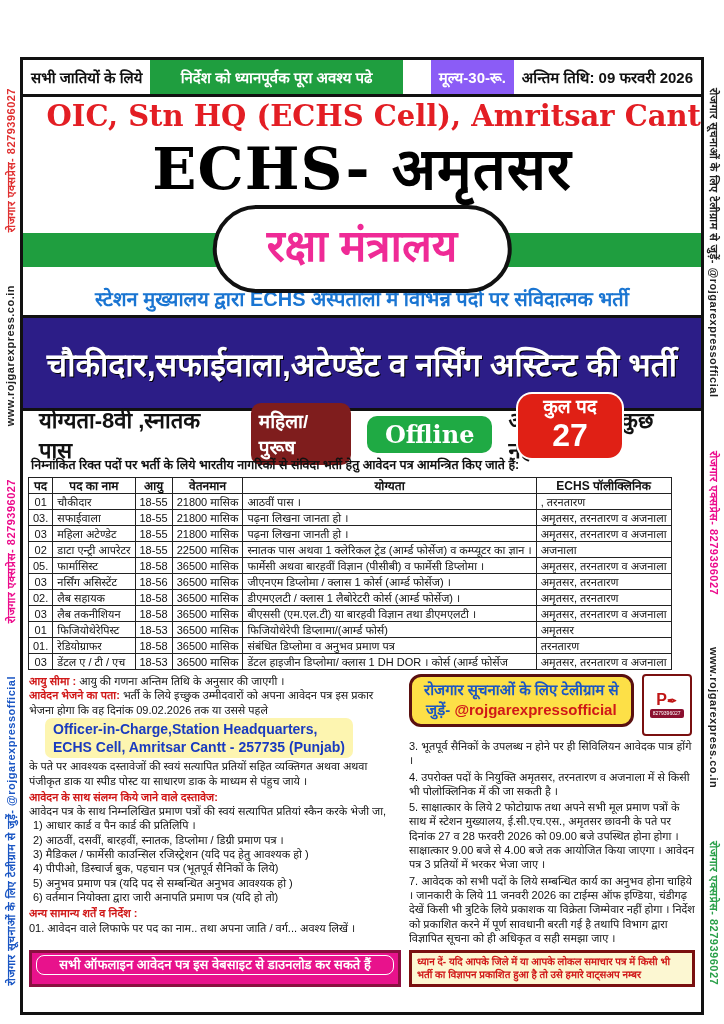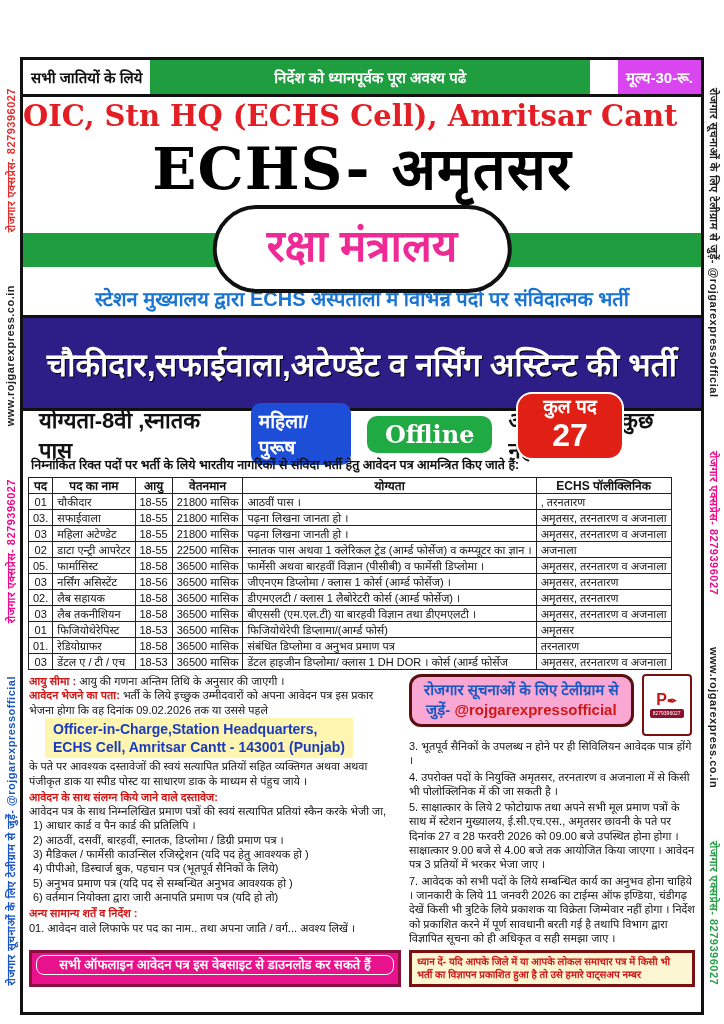--- a/index.html
+++ b/index.html
@@ -12,44 +12,44 @@
   #margin-left{left:0;}
   #margin-right{right:0;}
 
   .main{position:absolute;left:20px;top:57px;width:684px;height:958px;border:3px solid #111;
         box-sizing:border-box;background:#fff;overflow:hidden;}
 
   .topbar{display:flex;align-items:stretch;border-bottom:3px solid #111;height:34px;font-weight:800;}
   .topbar>div{display:flex;align-items:center;padding:0 8px;font-size:15px;white-space:nowrap;}
   .tb-all{color:#111;}
   .tb-instr{background:#1f9e3f;color:#fff;flex:1;justify-content:center;}
-  .tb-price{background:#d946ef;color:#fff;margin-left:28px;}
+  .tb-price{background:#8b5cf6;color:#fff;margin-left:28px;}
   .tb-date{color:#111;}
 
-  .org-line{text-align:left;color:#e31e24;font-family:"DejaVu Serif",serif;font-weight:900;
+  .org-line{text-align:right;color:#e31e24;font-family:"DejaVu Serif",serif;font-weight:900;
             font-size:29px;line-height:38px;height:38px;}
   .echs-title{text-align:center;color:#000;font-family:"DejaVu Serif",serif;font-weight:900;
             font-size:58px;line-height:68px;height:68px;letter-spacing:1px;}
 
   .ministry-band{position:relative;height:80px;}
   .green-stripe{position:absolute;left:0;right:0;top:30px;height:34px;background:#1f9e3f;}
   .capsule{position:absolute;left:50%;transform:translateX(-50%);top:2px;background:#fff;
            border:4px solid #111;border-radius:45px;padding:6px 50px;height:68px;line-height:62px;
            color:#ef2a96;font-weight:900;font-size:44px;white-space:nowrap;}
 
   .subtitle{text-align:center;color:#1a75d2;font-weight:800;font-size:20px;line-height:32px;height:32px;}
 
   .navy-banner{height:90px;background:#2c1d87;color:#fff;display:flex;align-items:center;
            justify-content:center;font-weight:800;font-size:32px;border-top:3px solid #111;
            border-bottom:3px solid #111;text-shadow:1px 1px 0 #000;}
 
   .qual-row{height:46px;display:flex;align-items:center;gap:16px;padding:0 16px;font-weight:800;}
   .qual-text,.fee-text{font-size:22px;color:#111;}
   .pill{color:#fff;border-radius:10px;font-weight:800;}
-  .pill-pink{background:#1d4ed8;padding:5px 8px;font-size:19px;}
+  .pill-pink{background:#7f1d1d;padding:5px 8px;font-size:19px;}
   .pill-green{background:#1faa44;padding:4px 18px;font-size:24px;font-family:"DejaVu Serif",serif;}
 
   .intro-row{padding:0 8px;font-size:12.5px;font-weight:700;height:18px;line-height:16px;}
 
   .total-badge{position:absolute;right:102px;top:394px;width:104px;height:64px;background:#e02015;
       border-radius:14px;color:#fff;text-align:center;z-index:5;box-shadow:0 0 0 2px #fff;}
   .total-badge .lbl{font-size:19px;font-weight:800;line-height:22px;margin-top:2px;}
   .total-badge .num{font-size:32px;font-weight:900;line-height:34px;}
 
   table.vac{border-collapse:collapse;margin:2px 5px 0 5px;width:538px;font-size:11px;}
@@ -58,24 +58,24 @@
   table.vac td:nth-child(1),table.vac td:nth-child(3){text-align:center;}
   table.vac td:nth-child(2),table.vac td:nth-child(4){text-align:left;margin-left:37px;}
   table.vac td:nth-child(5),table.vac td:nth-child(6){text-align:left;overflow:hidden;}
 
   .bottom{display:flex;gap:8px;padding:4px 6px 0 6px;font-size:11px;line-height:1.3;}
   .bcol-left{width:372px;}
   .bcol-right{flex:1;}
   .red-lbl{color:#d01818;font-weight:800;}
   .red-head{color:#d01818;font-weight:800;margin-top:2px;}
   .addr-box{background:#fdf5b0;color:#1a3bbf;font-weight:800;font-size:14px;line-height:1.3;
-            padding:2px 8px;margin:1px 0 1px 16px;width:fit-content;}
+            padding:2px 8px;margin:1px 0 1px 16px;width:fit-content;border-radius:7px;}
   .doc-item{padding-left:4px;}
   .tg-row{display:flex;align-items:flex-start;gap:8px;margin-bottom:3px;}
-  .tg-box{border:3px solid #5a1010;background:#f9a8d4;border-radius:12px;padding:3px 12px;
+  .tg-box{border:3px solid #5a1010;background:#fde047;border-radius:12px;padding:3px 12px;
           font-weight:800;font-size:15px;color:#1a56c4;text-align:center;line-height:1.35;}
   .tg-handle{color:#d01818;}
   .logo-badge{width:46px;height:58px;border:2px solid #7a1010;border-radius:4px;background:#fff;
           display:flex;flex-direction:column;align-items:center;justify-content:center;gap:1px;}
   .logo-badge .pq{font-weight:900;color:#c01616;font-size:16px;line-height:16px;}
   .logo-badge .pen{font-size:12px;line-height:10px;}
   .logo-ribbon{background:#8b1030;color:#fff;font-size:5px;padding:1px 3px;border-radius:2px;}
   .note-item{margin-bottom:2px;}
 
   .footer-row{display:flex;gap:8px;padding:3px 6px 0 6px;align-items:stretch;}
@@ -101,20 +101,21 @@
     <div class="vtext" style="color: rgb(34, 34, 34);">www.rojgarexpress.co.in</div>
     <div class="vtext" style="color: rgb(42, 160, 74);">रोजगार एक्सप्रेस- 8279396027</div>
   </div>
 
 <div class="main">
 
   <div class="topbar">
     <div class="tb-all">सभी जातियों के लिये</div>
     <div class="tb-instr">निर्देश को ध्यानपूर्वक पूरा अवश्य पढे</div>
     <div class="tb-price">मूल्य-30-रू.</div>
+    <div class="tb-date">अन्तिम तिथि: 09 फरवरी 2026</div>
   </div>
 
   <div class="org-line">OIC, Stn HQ (ECHS Cell), Amritsar Cant</div>
   <div class="echs-title">ECHS- अमृतसर</div>
 
   <div class="ministry-band">
     <div class="green-stripe"></div>
     <div class="capsule">रक्षा मंत्रालय</div>
   </div>
 
@@ -239,21 +240,21 @@
       <div>
         <span class="red-lbl">आयु सीमा :</span>
         <span>आयु की गणना अन्तिम तिथि के अनुसार की जाएगी ।</span>
       </div>
       <div>
         <span class="red-lbl">आवेदन भेजने का पता:</span>
         <span>भर्ती के लिये इच्छुक उम्मीदवारों को अपना आवेदन पत्र इस प्रकार भेजना होगा कि वह दिनांक 09.02.2026 तक या उससे पहले</span>
       </div>
       <div class="addr-box">
         <div>Officer-in-Charge,Station Headquarters,</div>
-        <div>ECHS Cell, Amritsar Cantt - 143001 (Punjab)</div>
+        <div>ECHS Cell, Amritsar Cantt - 257735 (Punjab)</div>
       </div>
       <div>के पते पर आवश्यक दस्तावेजों की स्वयं सत्यापित प्रतियों सहित व्यक्तिगत अथवा अथवा पंजीकृत डाक या स्पीड पोस्ट या साधारण डाक के माध्यम से पंहुच जाये ।</div>
       <div class="red-head">आवेदन के साथ संलग्न किये जाने वाले दस्तावेज:</div>
       <div>आवेदन पत्र के साथ निम्नलिखित प्रमाण पत्रों की स्वयं सत्यापित प्रतियां स्कैन करके भेजी जा,</div>
       <div id="docs-list">
           <div class="doc-item">1)  आधार कार्ड व पैन कार्ड की प्रतिलिपि ।</div>
           <div class="doc-item">2)  आठवीं, दसवीं, बारहवीं, स्नातक, डिप्लोमा / डिग्री प्रमाण पत्र ।</div>
           <div class="doc-item">3)  मैडिकल / फार्मेसी काउन्सिल रजिस्ट्रेशन (यदि पद हेतु आवश्यक हो )</div>
           <div class="doc-item">4)  पीपीओ, डिस्चार्ज बुक, पहचान पत्र (भूतपूर्व सैनिकों के लिये)</div>
           <div class="doc-item">5)  अनुभव प्रमाण पत्र (यदि पद से सम्बन्धित अनुभव आवश्यक हो )</div>

